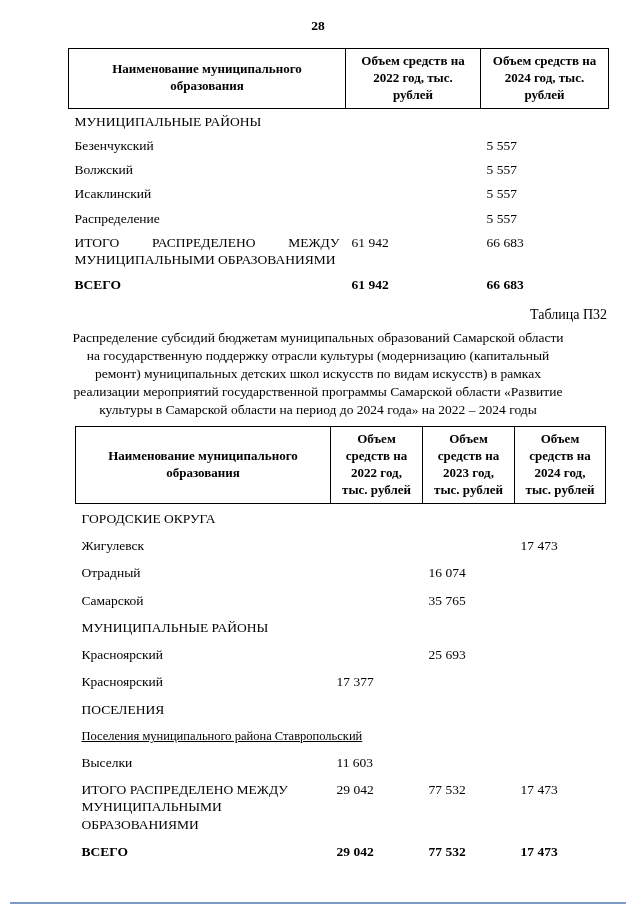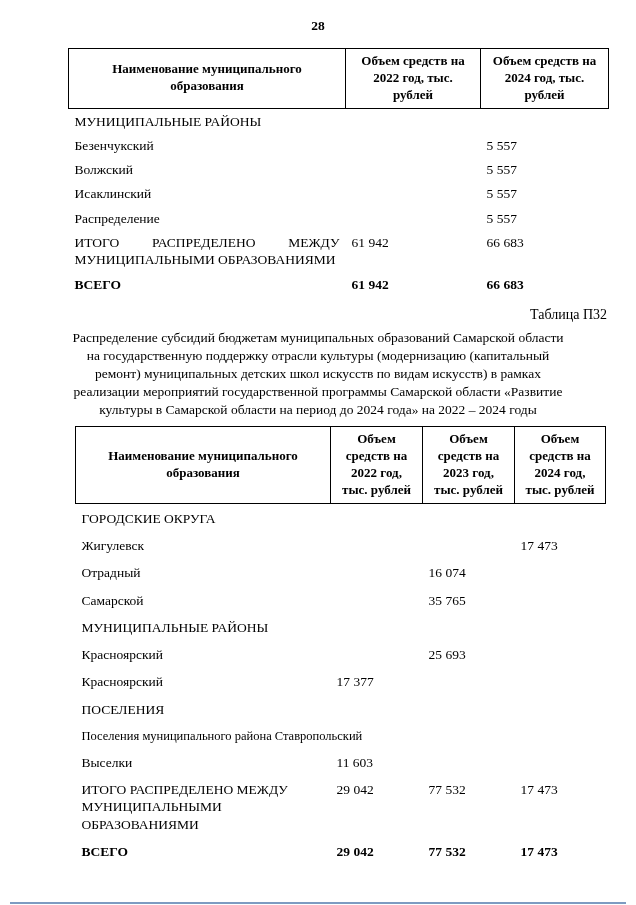--- a/index.html
+++ b/index.html
@@ -46,21 +46,21 @@
     font-size: 14px;
   }
   .doc-title {
     width: 498px;
     margin: 6px auto 0 auto;
     text-align: center;
     font-weight: normal;
     font-size: 13.5px;
     line-height: 1.34;
   }
-  td.span-note { font-size: 12.5px; }
+  td.span-note { font-size: 12.5px; text-decoration: underline; }
   .bottom-line {
     position: absolute;
     left: 10px; right: 10px; bottom: 1px;
     height: 2px;
     background: #7d9bc1;
   }
 </style>
 </head>
 <body>
 

